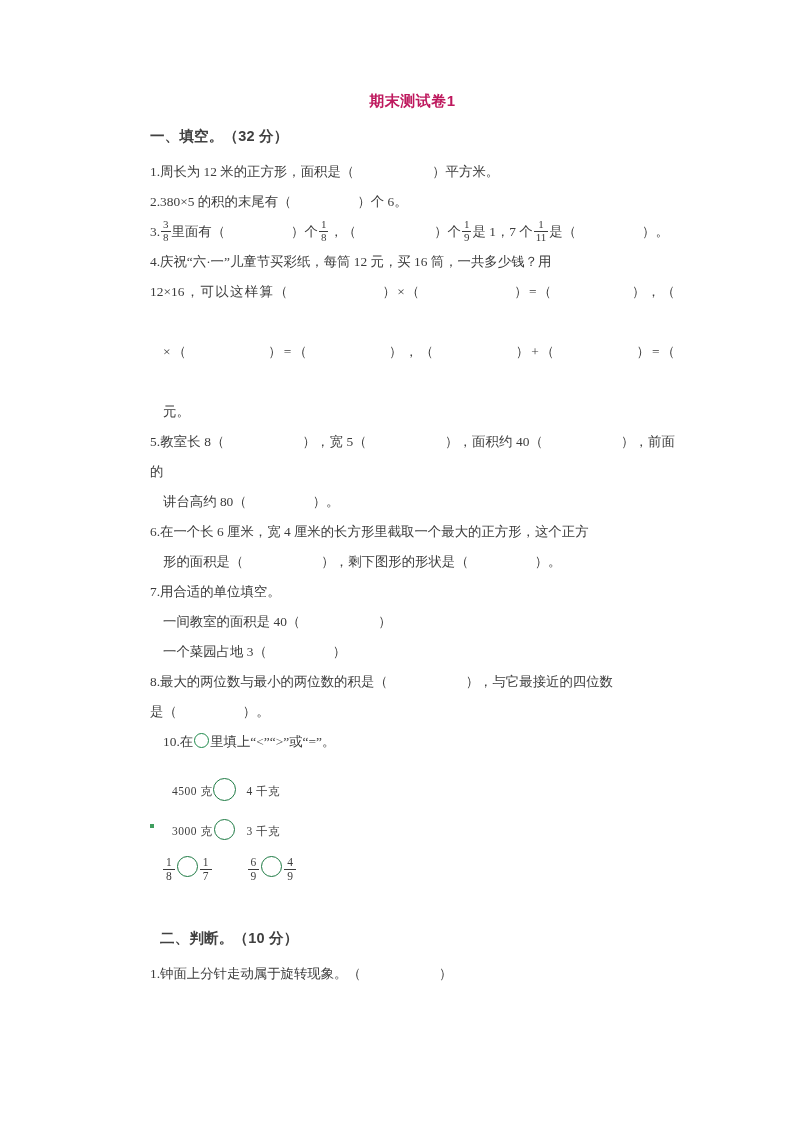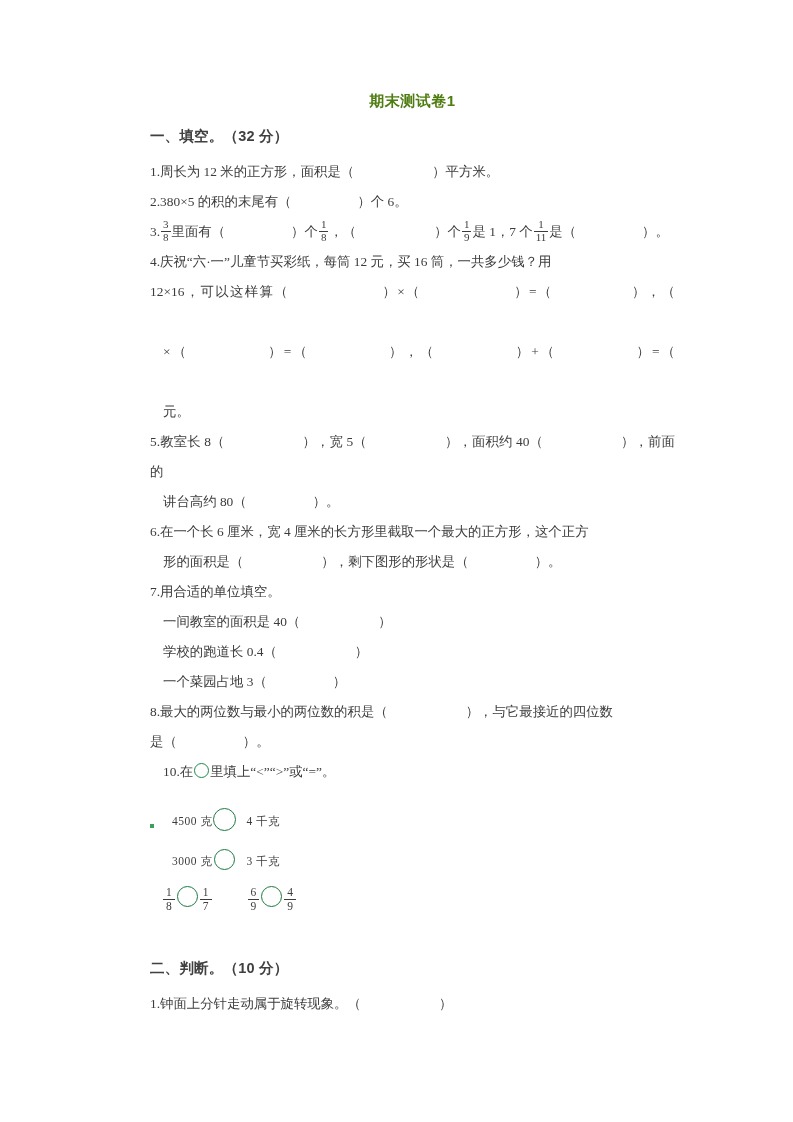--- a/index.html
+++ b/index.html
@@ -25,21 +25,21 @@
     position: absolute;
     left: 150px;
     top: 92px;
     width: 525px;
   }
   .doc-title {
     text-align: center;
     font-weight: bold;
     font-size: 15px;
     letter-spacing: 0.5px;
-    color: #4d7c0f;
+    color: #be185d;
     margin: 0 0 16px 0;
     font-family: "Liberation Sans", "DejaVu Sans", sans-serif;
   }
   .section-head {
     font-weight: bold;
     font-size: 14.5px;
     color: #404040;
     margin: 0 0 11px 0;
     font-family: "Liberation Sans", "DejaVu Sans", sans-serif;
     letter-spacing: 0.2px;
@@ -124,21 +124,21 @@
   .frac-big .num { display: block; padding: 0 3px; }
   .frac-big .den { display: block; padding: 0 3px; border-top: 1px solid #3c3c3c; }
   .gap-2 { display: inline-block; width: 36px; }
   .speck {
     position: absolute;
     width: 4px; height: 4px;
     background: #3f9e5e;
     left: 150px;
     top: 824px;
   }
-  .sect2 { margin-top: 46px; }
+  .sect2 { margin-top: 46px; margin-left: 10px; }
 </style>
 </head>
 <body>
 
 <div class="page">
 
   <div class="content">
 
     <div class="doc-title">期末测试卷1</div>
 
@@ -156,21 +156,20 @@
     <p class="q hang">元。</p>
 
     <p class="q"><span>5.教室长 8（</span><span class="blank-lg"></span><span>），宽 5（</span><span class="blank-lg"></span><span>），面积约 40（</span><span class="blank-lg"></span><span>），前面的</span></p>
     <p class="q hang"><span>讲台高约 80（</span><span class="blank-md"></span><span>）。</span></p>
 
     <p class="q">6.在一个长 6 厘米，宽 4 厘米的长方形里截取一个最大的正方形，这个正方</p>
     <p class="q hang"><span>形的面积是（</span><span class="blank-lg"></span><span>），剩下图形的形状是（</span><span class="blank-md"></span><span>）。</span></p>
 
     <p class="q">7.用合适的单位填空。</p>
     <p class="sub"><span>一间教室的面积是 40（</span><span class="blank-lg"></span><span>）</span></p>
-    <p class="sub"><span>学校的跑道长 0.4（</span><span class="blank-lg"></span><span>）</span></p>
     <p class="sub"><span>一个菜园占地 3（</span><span class="blank-md"></span><span>）</span></p>
 
     <p class="q"><span>8.最大的两位数与最小的两位数的积是（</span><span class="blank-lg"></span><span>），与它最接近的四位数</span></p>
     <p class="q"><span>是（</span><span class="blank-md"></span><span>）。</span></p>
 
 
     <p class="q hang"><span>10.在</span><span class="circ-sm"></span><span>里填上“&lt;”“&gt;”或“=”。</span></p>
 
     <div class="cmp-block">
       <div class="cmp-row"><span class="unit">4500 克</span><span class="circ-lg"></span><span class="unit">4 千克</span></div>

